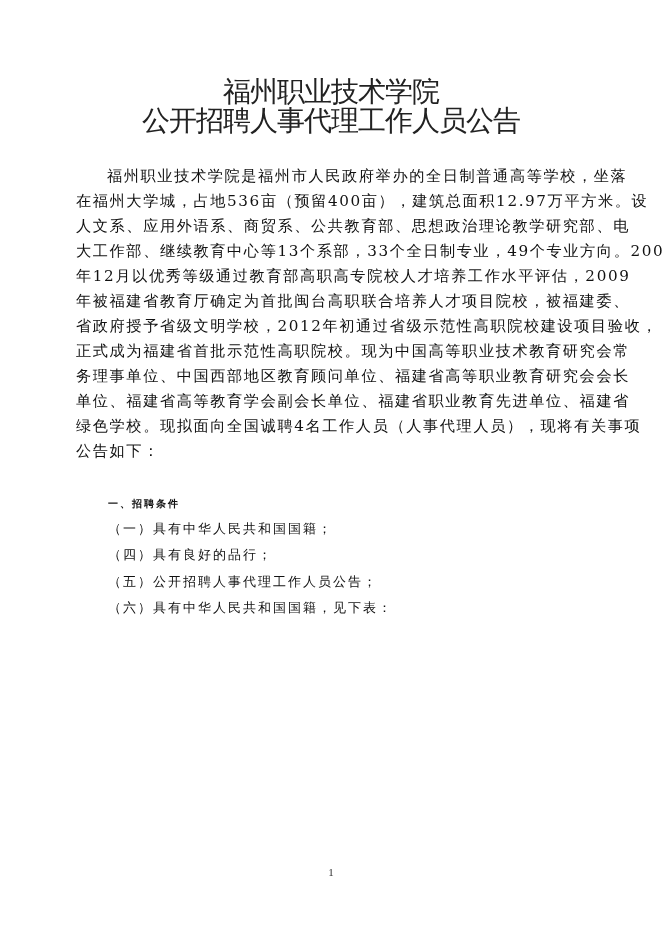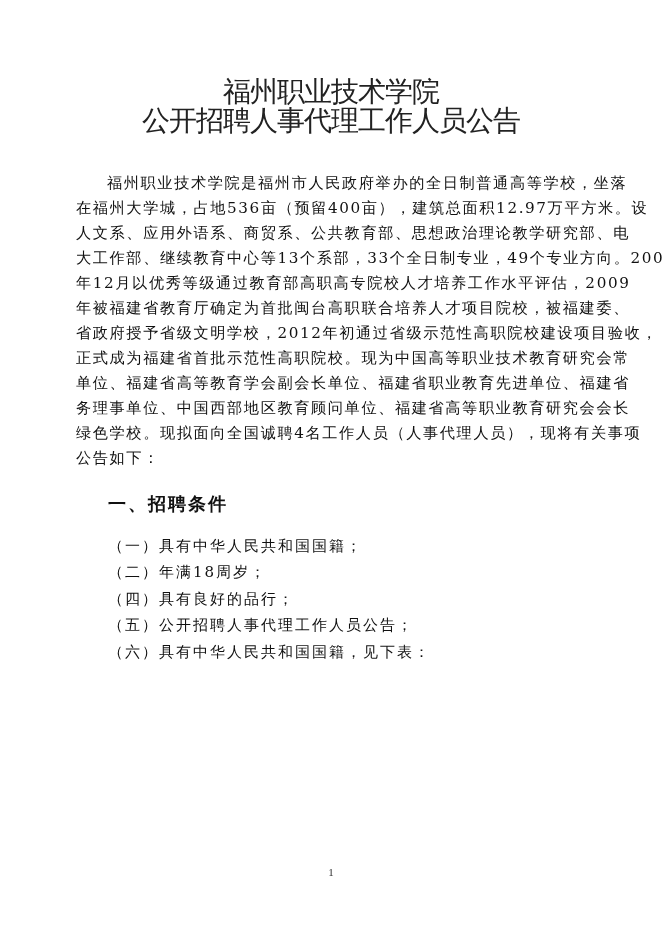--- a/index.html
+++ b/index.html
@@ -1,55 +1,54 @@
 <!DOCTYPE html>
 <html><head>
 <meta charset="utf-8">
 <style>
   html, body { margin: 0; padding: 0; background: #ffffff; }
   body { width: 662px; height: 936px; position: relative; overflow: hidden; color: #111; }
   .page { position: absolute; left: 0; top: 0; width: 662px; height: 780px; background: #fff; }
   .title { position: absolute; left: 0; width: 662px; text-align: center; font-family: "DejaVu Sans", sans-serif; font-weight: 300; color: #222; letter-spacing: -1px; }
   .title1 { top: 76px; font-size: 28px; line-height: 32px; }
   .title2 { top: 104px; font-size: 28px; line-height: 34px; }
-  .body-text { position: absolute; left: 76px; width: 516px; font-family: "DejaVu Serif", serif; font-size: 15.2px; line-height: 25px; letter-spacing: 1.6px; text-align: justify; margin-top: 7px; }
+  .body-text { position: absolute; left: 76px; width: 516px; font-family: "DejaVu Serif", serif; font-size: 15.2px; line-height: 25px; letter-spacing: 1.6px; text-align: justify; }
   .para { top: 164px; }
   .line { display: block; white-space: nowrap; height: 25px; }
   .line.indent { padding-left: 31px; }
-  .heading { position: absolute; left: 108px; top: 491px; font-family: "DejaVu Sans", sans-serif; font-weight: bold; font-size: 18px; line-height: 25px; letter-spacing: 2px; }
-  .list { position: absolute; left: 108px; top: 533px; font-family: "DejaVu Serif", serif; font-size: 15px; line-height: 26px; letter-spacing: 2px; }
+  .heading { position: absolute; left: 108px; top: 491px; font-family: "DejaVu Sans", sans-serif; font-weight: bold; font-size: 10px; line-height: 25px; letter-spacing: 2px; }
+  .list { position: absolute; left: 108px; top: 516px; font-family: "DejaVu Serif", serif; font-size: 13px; line-height: 26px; letter-spacing: 2px; }
   .list .item { display: block; height: 26.4px; white-space: nowrap; }
   .page-number { position: absolute; left: 0; width: 662px; top: 866px; text-align: center; font-family: "Liberation Serif", serif; font-size: 11px; color: #333; }
 </style>
 </head>
 <body>
 
 <div class="page">
   <div class="title title1">福州职业技术学院</div>
   <div class="title title2">公开招聘人事代理工作人员公告</div>
 
   <div class="body-text para">
     <span class="line indent">福州职业技术学院是福州市人民政府举办的全日制普通高等学校，坐落</span>
     <span class="line">在福州大学城，占地536亩（预留400亩），建筑总面积12.97万平方米。设</span>
     <span class="line">人文系、应用外语系、商贸系、公共教育部、思想政治理论教学研究部、电</span>
     <span class="line">大工作部、继续教育中心等13个系部，33个全日制专业，49个专业方向。2006</span>
     <span class="line">年12月以优秀等级通过教育部高职高专院校人才培养工作水平评估，2009</span>
     <span class="line">年被福建省教育厅确定为首批闽台高职联合培养人才项目院校，被福建委、</span>
     <span class="line">省政府授予省级文明学校，2012年初通过省级示范性高职院校建设项目验收，</span>
     <span class="line">正式成为福建省首批示范性高职院校。现为中国高等职业技术教育研究会常</span>
+    <span class="line">务理事单位、中国西部地区教育顾问单位、福建省高等职业教育研究会会长</span>
     <span class="line">单位、福建省高等教育学会副会长单位、福建省职业教育先进单位、福建省</span>
-    <span class="line">务理事单位、中国西部地区教育顾问单位、福建省高等职业教育研究会会长</span>
     <span class="line">绿色学校。现拟面向全国诚聘4名工作人员（人事代理人员），现将有关事项</span>
     <span class="line">公告如下：</span>
   </div>
 
   <div class="heading">一、招聘条件</div>
 
   <div class="list">
     <span class="item">（一）具有中华人民共和国国籍；</span>
-    <span class="item">（二）年满18周岁；</span>
     <span class="item">（四）具有良好的品行；</span>
     <span class="item">（五）公开招聘人事代理工作人员公告；</span>
     <span class="item">（六）具有中华人民共和国国籍，见下表：</span>
   </div>
 
   <div class="page-number">1</div>
 </div>
 
 </body></html>

